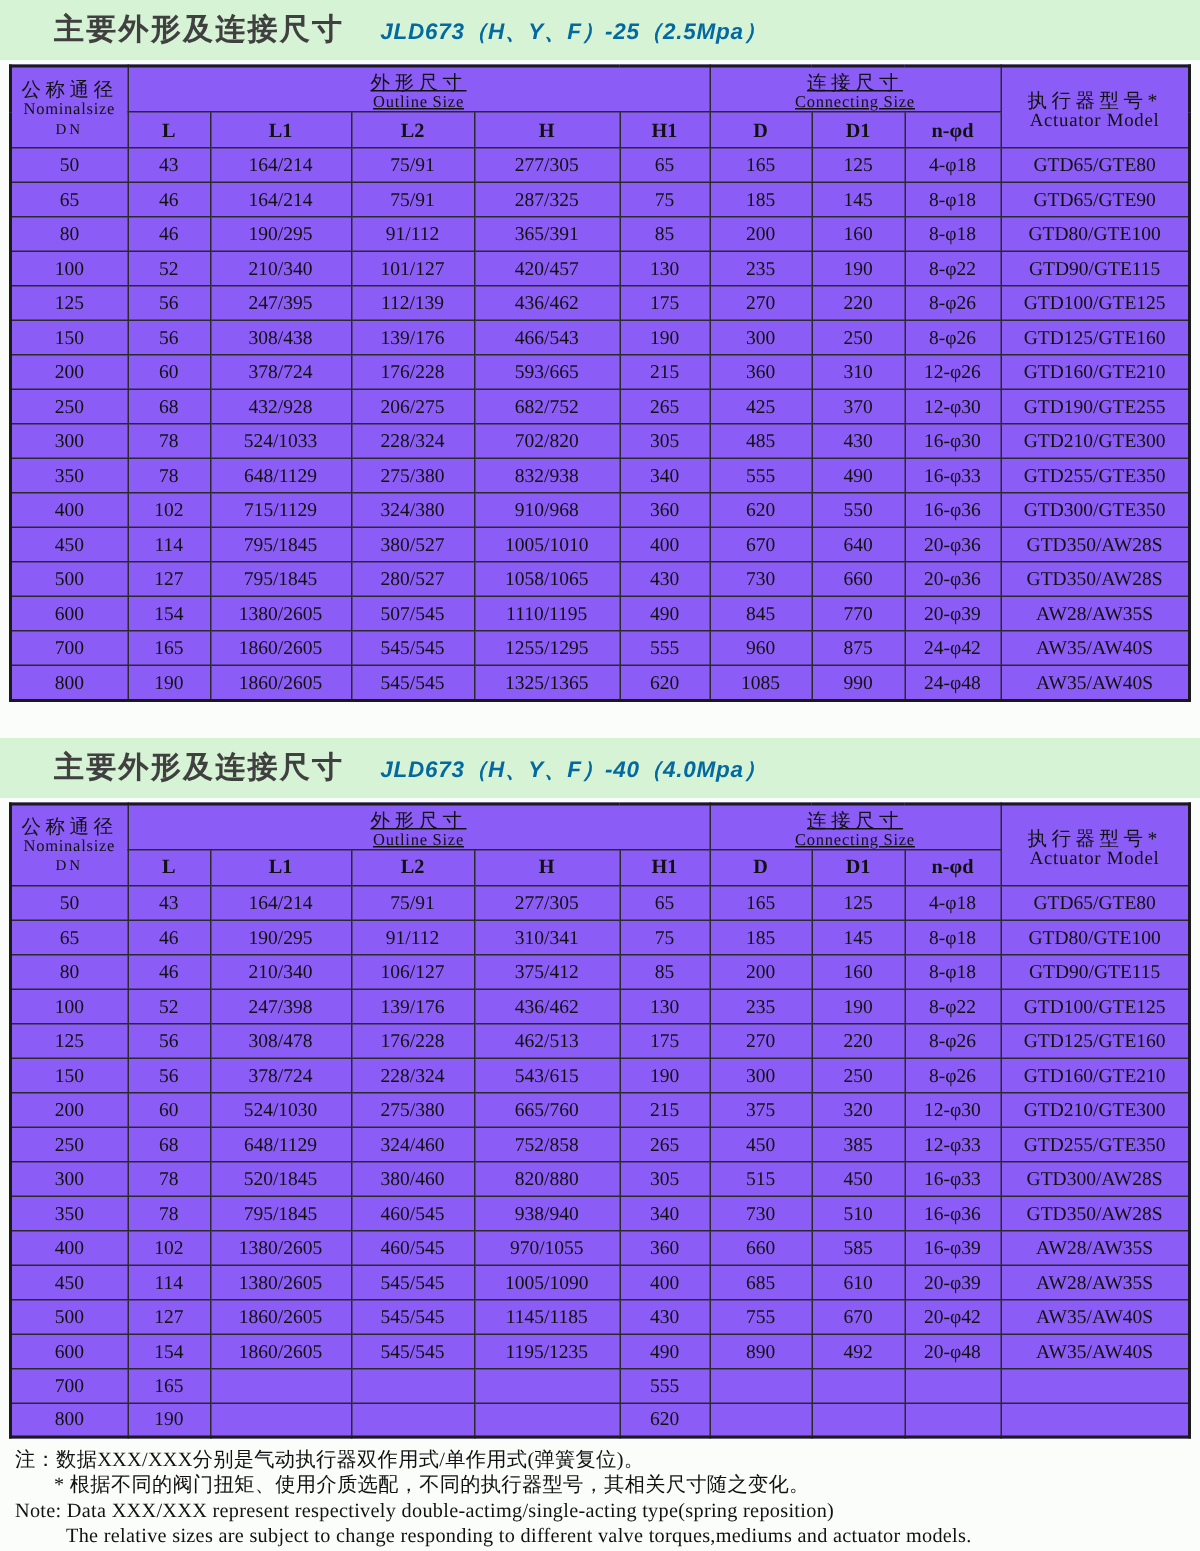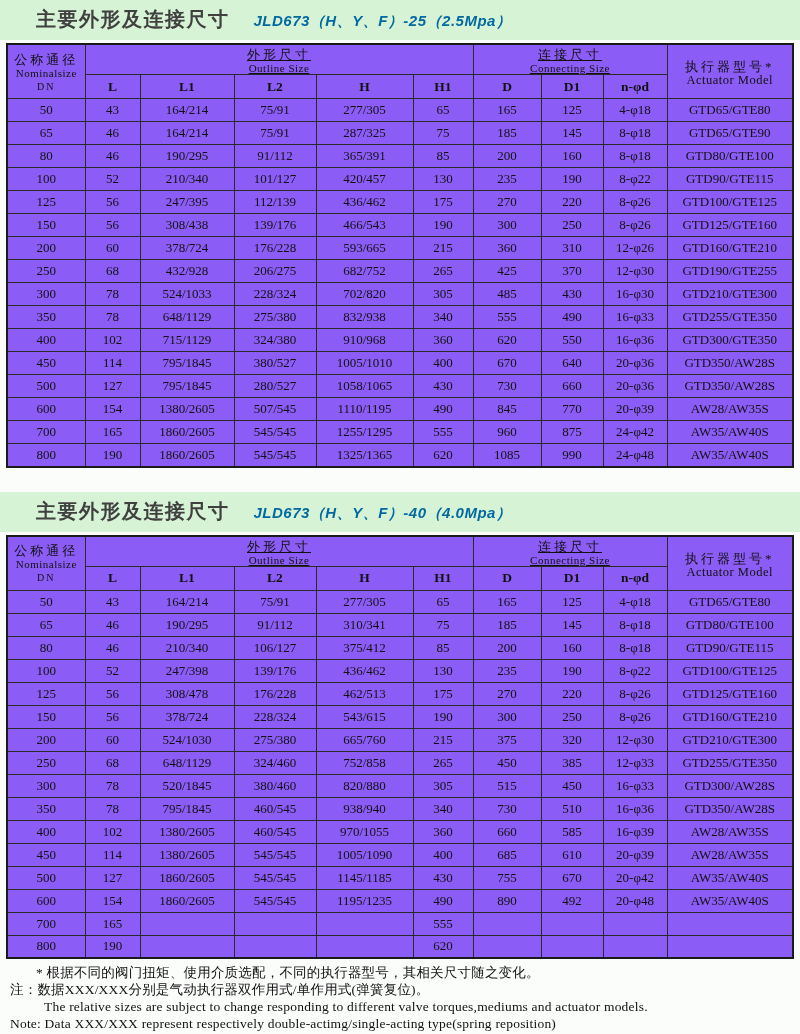--- a/index.html
+++ b/index.html
@@ -554,18 +554,18 @@
         <td>620</td>
         <td></td>
         <td></td>
         <td></td>
         <td></td>
       </tr>
     </tbody>
 </table>
 
 <div class="notes">
+  <div class="note-line">注：数据XXX/XXX分别是气动执行器双作用式/单作用式(弹簧复位)。</div>
   <div class="note-line ind-a">* 根据不同的阀门扭矩、使用介质选配，不同的执行器型号，其相关尺寸随之变化。</div>
-  <div class="note-line">注：数据XXX/XXX分别是气动执行器双作用式/单作用式(弹簧复位)。</div>
+  <div class="note-line">Note: Data XXX/XXX represent respectively double-actimg/single-acting type(spring reposition)</div>
   <div class="note-line ind-b">The relative sizes are subject to change responding to different valve torques,mediums and actuator models.</div>
-  <div class="note-line">Note: Data XXX/XXX represent respectively double-actimg/single-acting type(spring reposition)</div>
   <div class="note-line ind-b">Pneumatic actuator of GT series may fit DN350 and that of AW series may fit butterfly valves of DN200~1600.</div>
 </div>
 
 </body></html>

